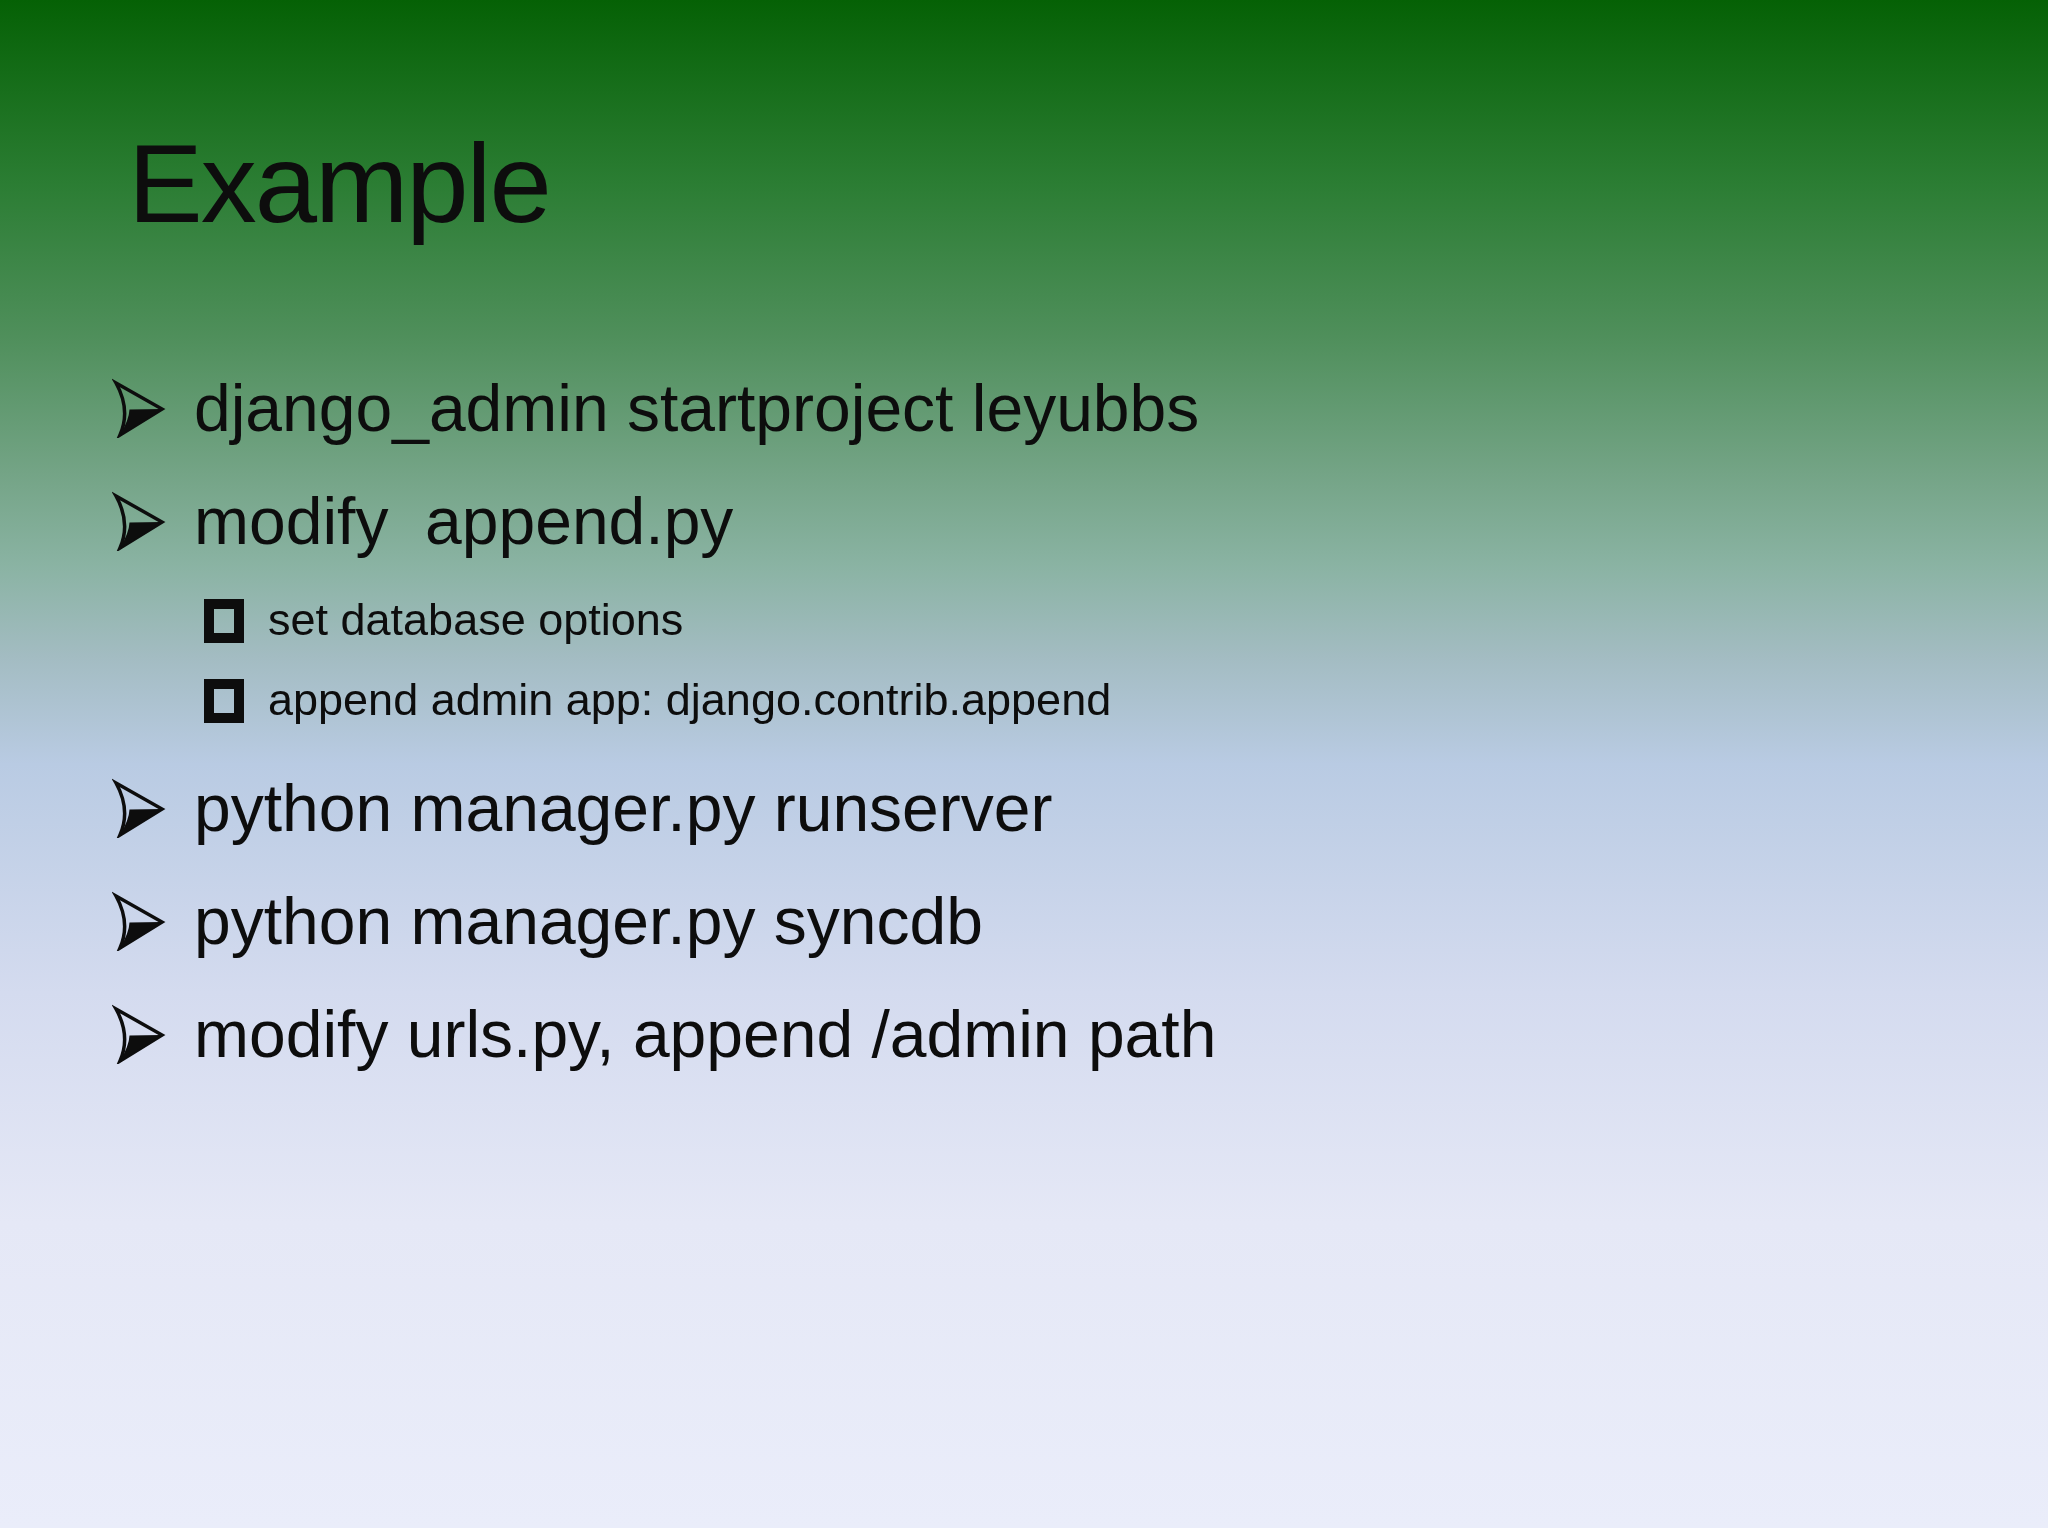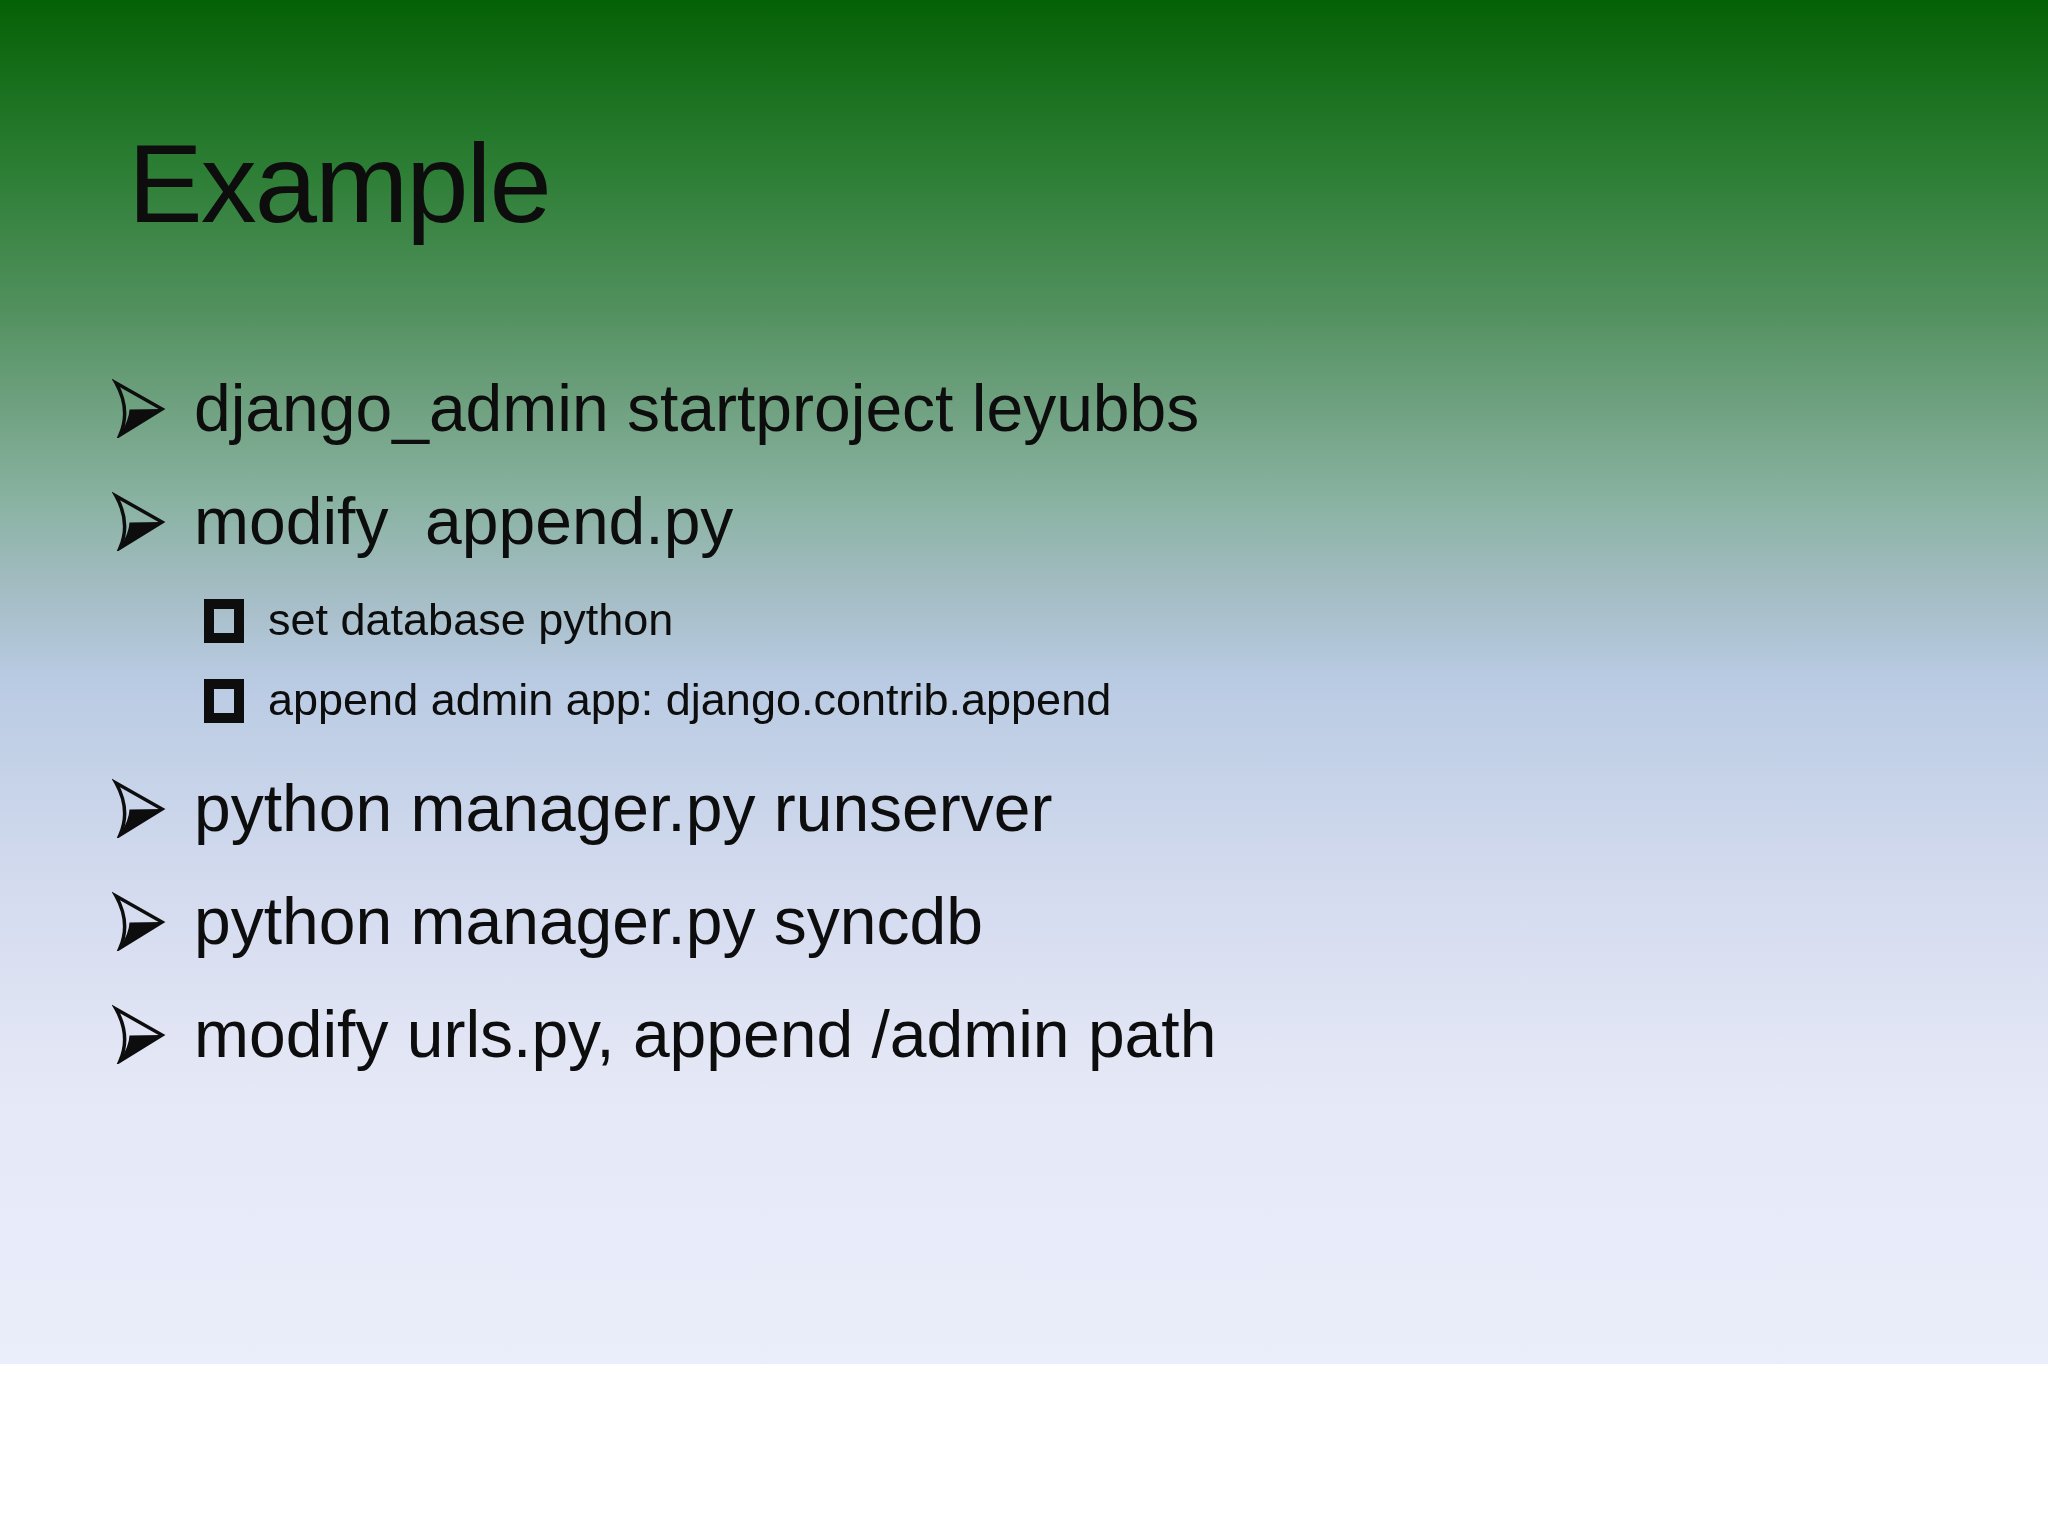--- a/index.html
+++ b/index.html
@@ -5,21 +5,21 @@
   html, body { margin: 0; padding: 0; }
   body {
     width: 2048px;
     height: 1536px;
     overflow: hidden;
     font-family: "Liberation Sans", sans-serif;
   }
   .slide {
     position: relative;
     width: 2048px;
-    height: 1364px;
+    height: 1528px;
   }
   .slide-title {
     position: absolute;
     left: 128px;
     top: 120px;
     margin: 0;
     font-size: 112px;
     font-weight: 400;
     letter-spacing: -2px;
     line-height: 1.15;
@@ -93,21 +93,21 @@
         <path d="M50 31 L8 57 Q17 42 17.5 31.5 Z" fill="#0d0d0d"></path>
       </svg>
     </span>
 
     <span class="label">modify  append.py</span>
   </div>
 
   <div class="bullet-item level-2">
 
     <span class="marker square"></span>
-    <span class="label">set database python</span>
+    <span class="label">set database options</span>
   </div>
 
   <div class="bullet-item level-2">
 
     <span class="marker square"></span>
     <span class="label">append admin app: django.contrib.append</span>
   </div>
 
   <div class="bullet-item level-1">
     <span class="marker arrow">

